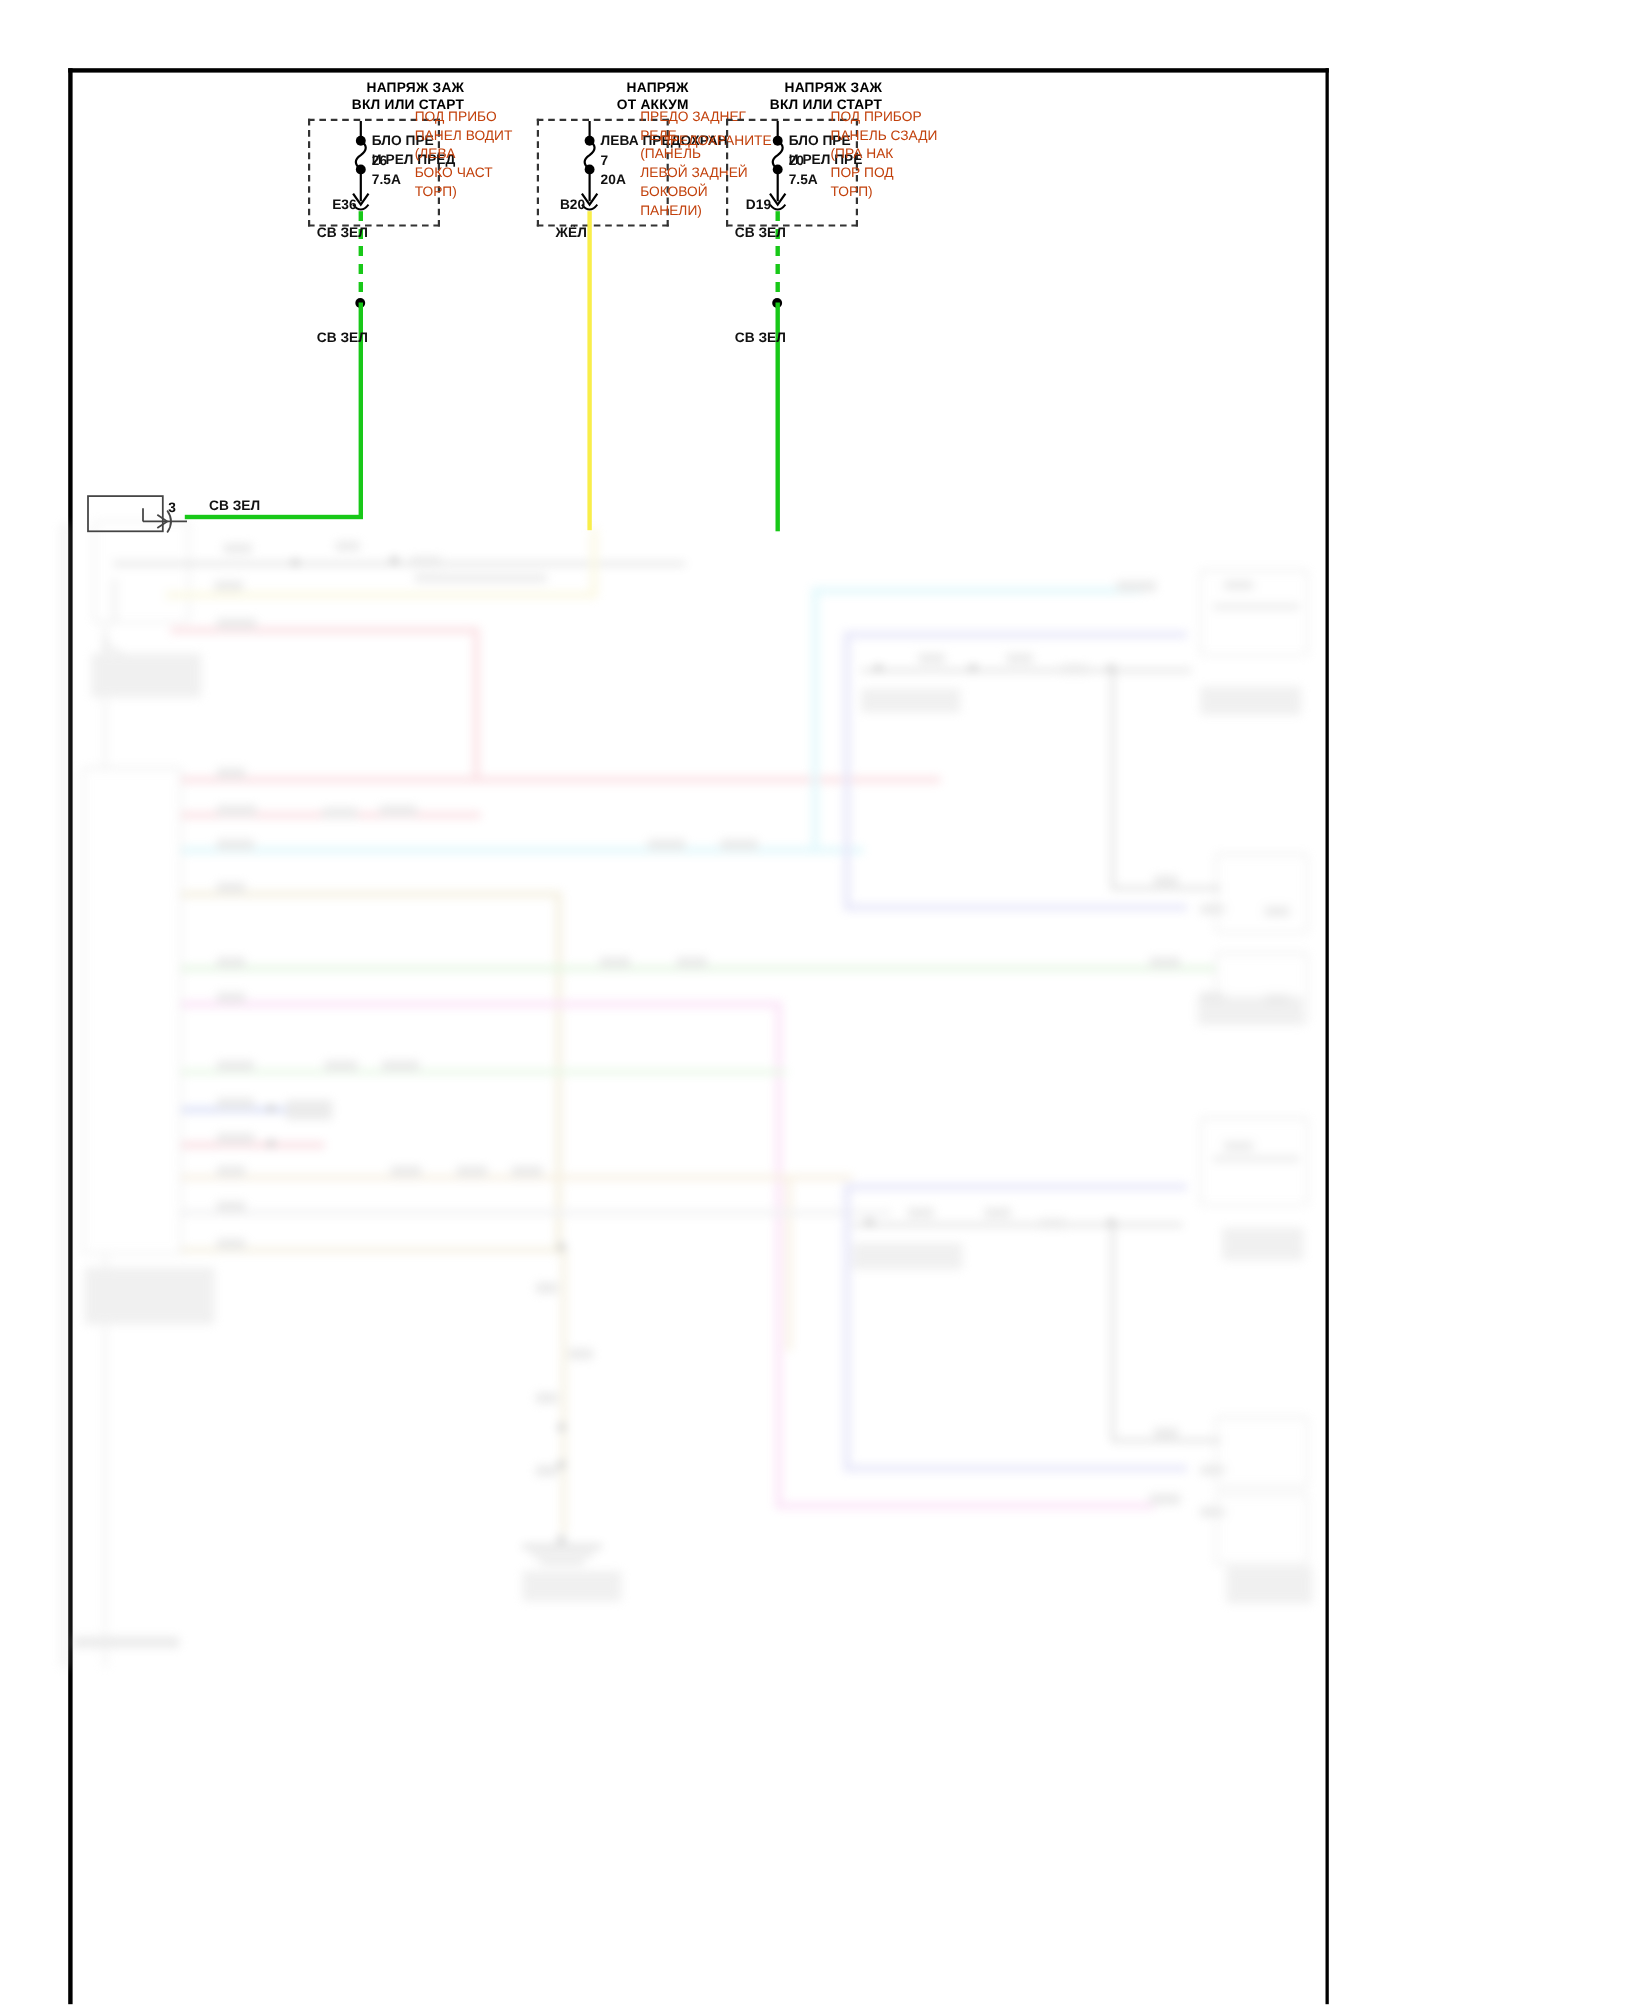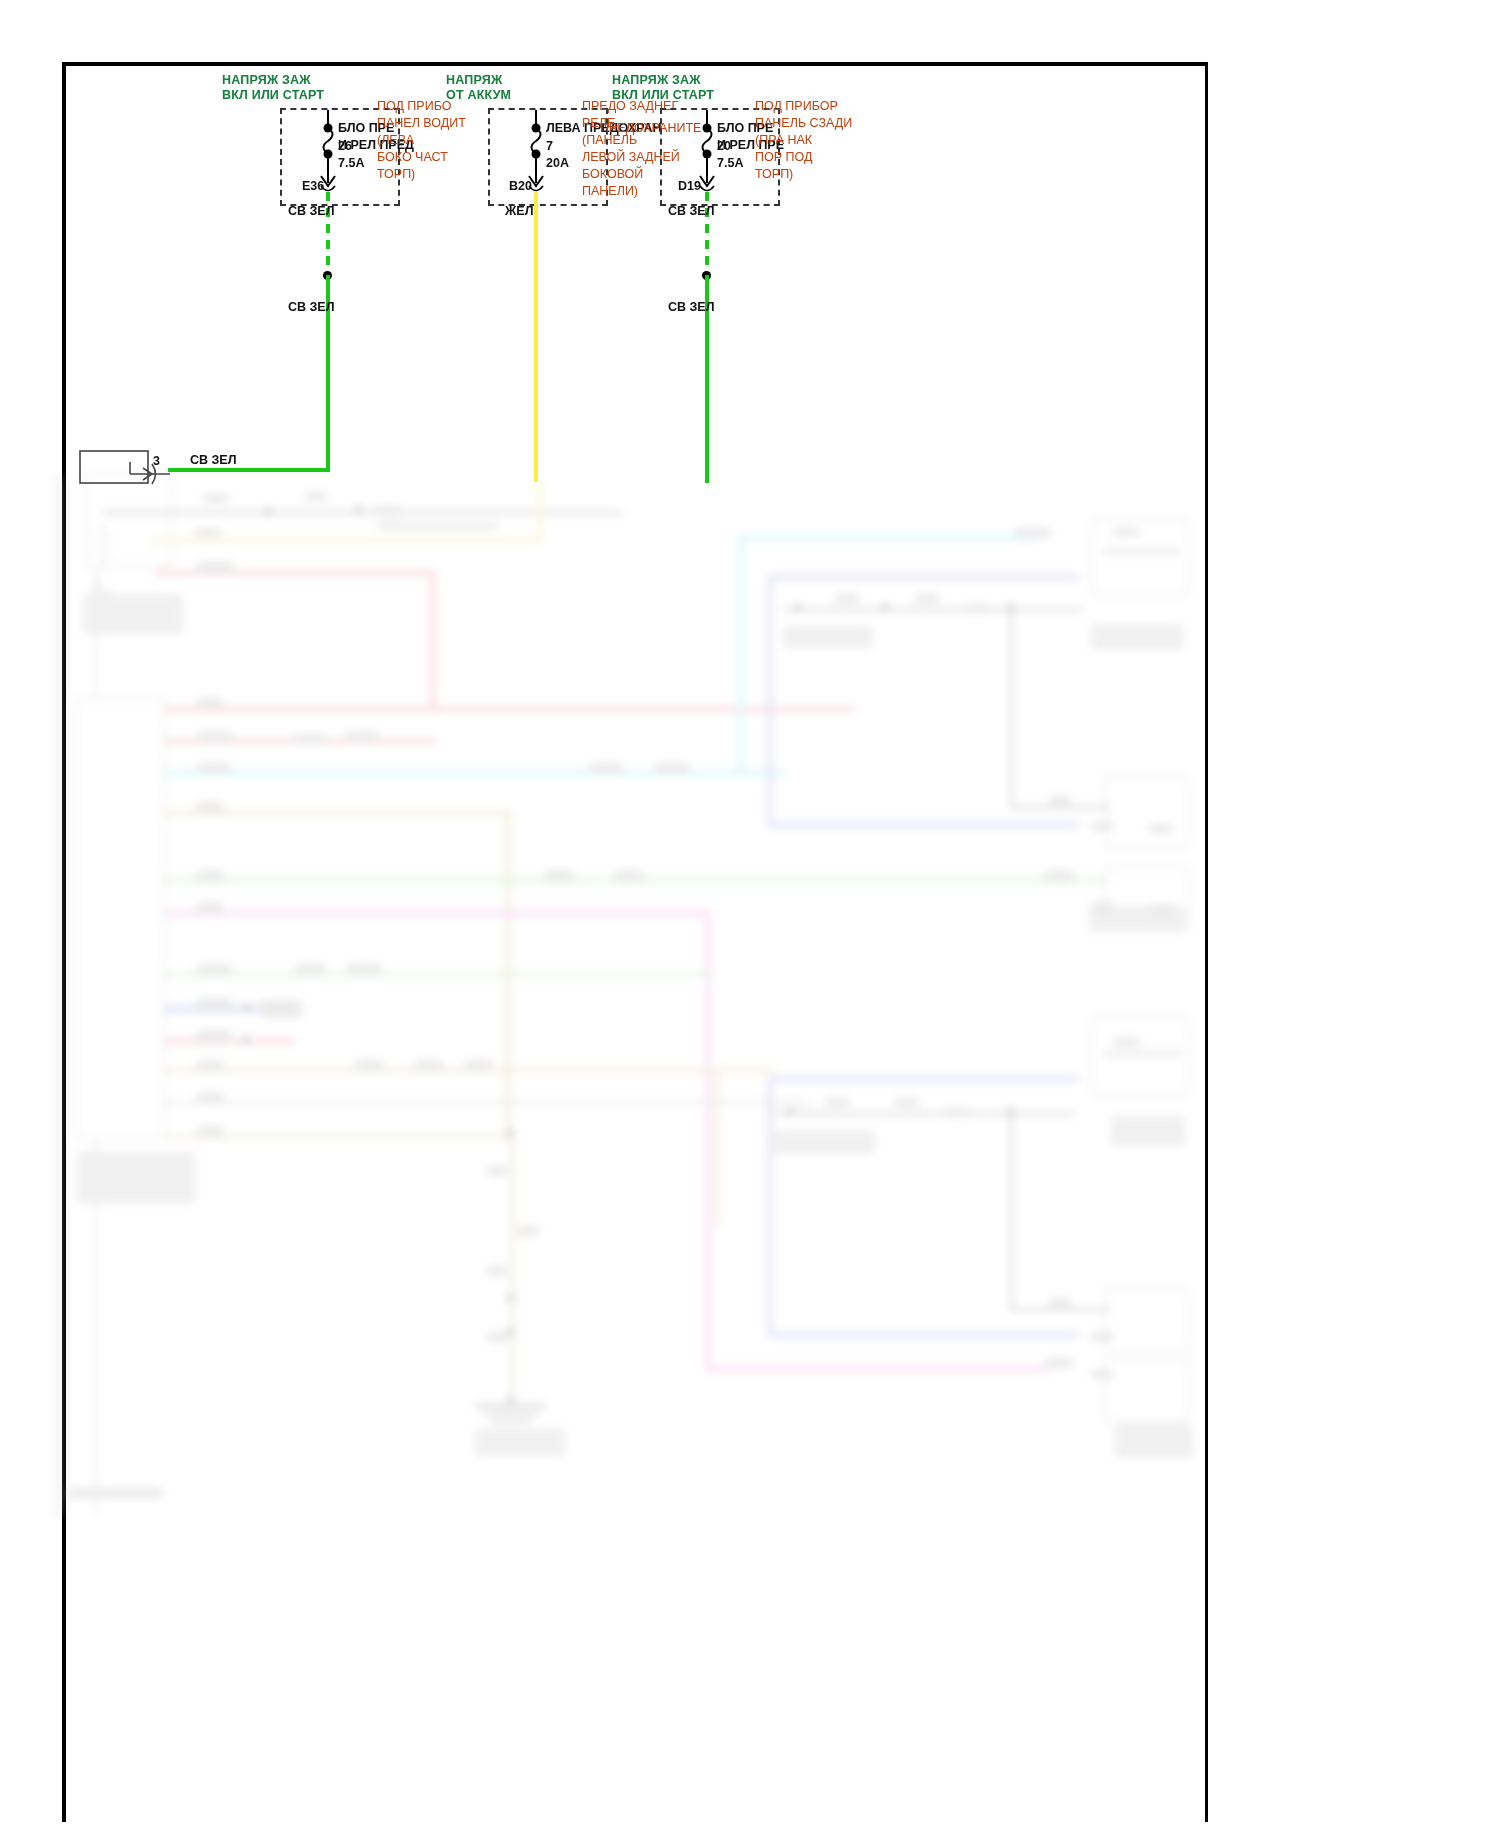--- a/index.html
+++ b/index.html
@@ -16,22 +16,22 @@
   #ghost{position:absolute;left:55px;top:466px;width:1150px;height:1060px;
          filter:blur(4.2px);opacity:.30;pointer-events:none;}
   #ghost .gbox{position:absolute;border:1.4px solid #8d8d8d;border-radius:2px;background:#fff;}
   #ghost .gw{position:absolute;}
   #ghost .glbl{position:absolute;background:#bdbdbd;border-radius:1px;}
   #ghost .gdot{position:absolute;width:7px;height:7px;border-radius:50%;background:#555;}
 
   
   .fusebox{position:absolute;width:120px;height:98px;
            border:2px dashed #333;box-sizing:border-box;background:transparent;}
-  .hdr{position:absolute;text-align:left;font-size:12.5px;font-weight:bold;
-       color:#15803d;line-height:15px;letter-spacing:.2px;white-space:pre-line;}
+  .hdr{position:absolute;text-align:right;font-size:12.5px;font-weight:bold;
+       color:#000000;line-height:15px;letter-spacing:.2px;white-space:pre-line;}
   .sidetxt{position:absolute;font-size:12.5px;font-weight:normal;color:#c2410c;
            line-height:17px;white-space:pre-line;}
   .fuselbl{position:absolute;font-size:12.5px;font-weight:bold;color:#111;
            line-height:17px;white-space:pre-line;}
   .pinlbl{position:absolute;font-size:12.5px;font-weight:bold;color:#111;}
   .wirelbl{position:absolute;font-size:12.5px;font-weight:bold;color:#111;}
   .dot{position:absolute;width:9px;height:9px;border-radius:50%;background:#000;}
   .solidg{position:absolute;background:#18c818;}
   .dashg{position:absolute;width:4px;
          background:repeating-linear-gradient(to bottom,#18c818 0 9px,transparent 9px 16px);}

